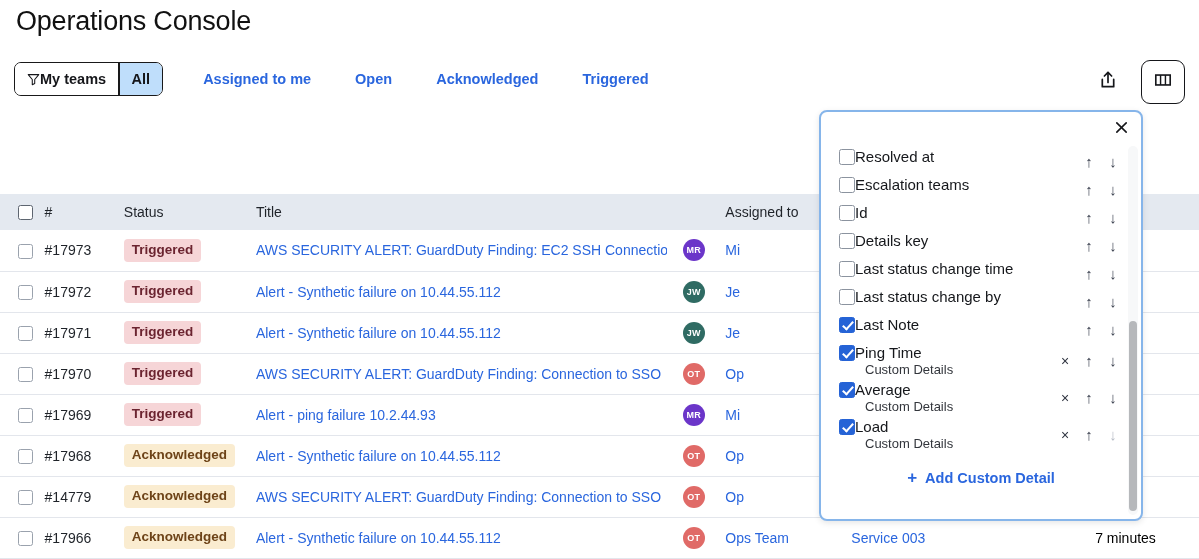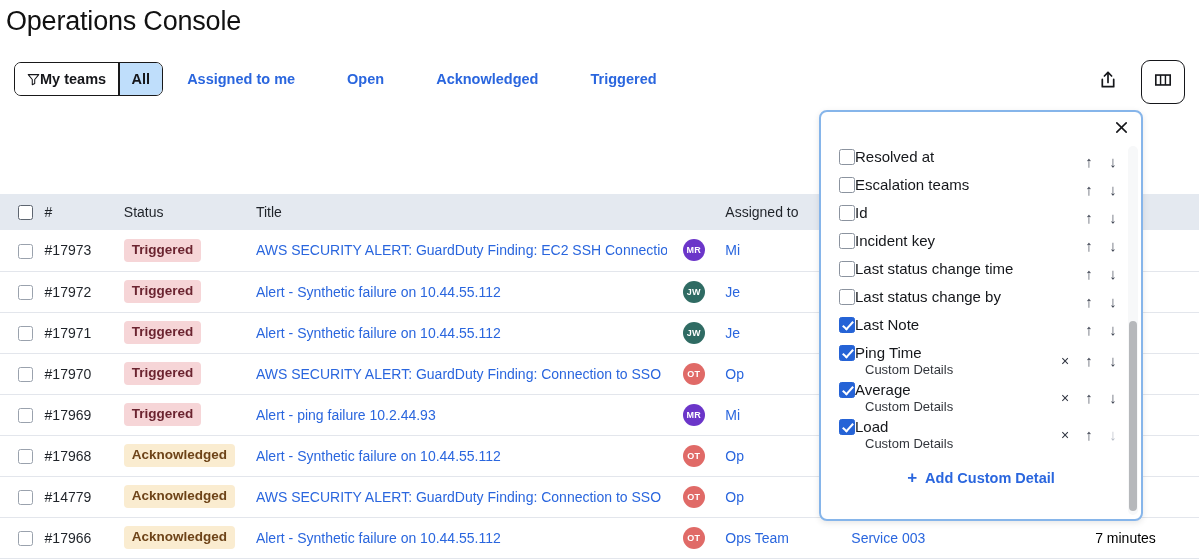--- a/index.html
+++ b/index.html
@@ -7,21 +7,21 @@
     width: 1199px; height: 559px;
     font-family: "Liberation Sans", sans-serif;
     background: #ffffff;
     color: #1a1a1a;
     overflow: hidden;
   }
   #app { position: relative; width: 1199px; height: 559px; }
 
   
   .page-title {
-    position: absolute; left: 6px; top: 6px;
+    position: absolute; left: 16px; top: 6px;
     font-size: 27px; font-weight: 400; letter-spacing: -0.2px;
     color: #111111;
   }
 
   
   .toolbar {
     position: absolute; left: 14px; top: 62px;
     display: flex; align-items: center; gap: 0;
     height: 34px;
   }
@@ -33,21 +33,21 @@
   .seg-btn {
     display: flex; align-items: center; 
     padding: 0 12px; font-size: 14.5px; font-weight: bold;
     color: #15161a; background: #ffffff; cursor: pointer;
     border: none; white-space: nowrap;
   }
   .seg-btn.active { background: #bfdefb; }
   .seg-sep { width: 1.5px; background: #19191a; }
   .funnel { width: 13px; height: 13px; display: block; }
 
-  .navtabs { display: flex; align-items: center; gap: 8px; margin-left: 24px; text-align: right; }
+  .navtabs { display: flex; align-items: center; gap: 0; margin-left: 40px; text-align: right; }
   .navtab {
     font-size: 14.5px; font-weight: bold; color: #2a66de;
     padding: 0 24px 0 0; cursor: pointer; white-space: nowrap;
   }
   .navtab + .navtab { padding-left: 20px; }
 
   
   .tool-actions {
     position: absolute; right: 14px; top: 60px;
     display: flex; align-items: center; gap: 16px;
@@ -451,21 +451,21 @@
             </div>
             <div class="opt-actions">
               <span class="act-btn">↑</span>
               <span class="act-btn">↓</span>
             </div>
           </div>
           <div class="opt-row">
             <div class="opt-left">
               <div class="opt-main">
                 <span class="opt-cb"></span>
-                <span class="opt-label">Incident key</span>
+                <span class="opt-label">Details key</span>
               </div>
             </div>
             <div class="opt-actions">
               <span class="act-btn">↑</span>
               <span class="act-btn">↓</span>
             </div>
           </div>
           <div class="opt-row">
             <div class="opt-left">
               <div class="opt-main">

